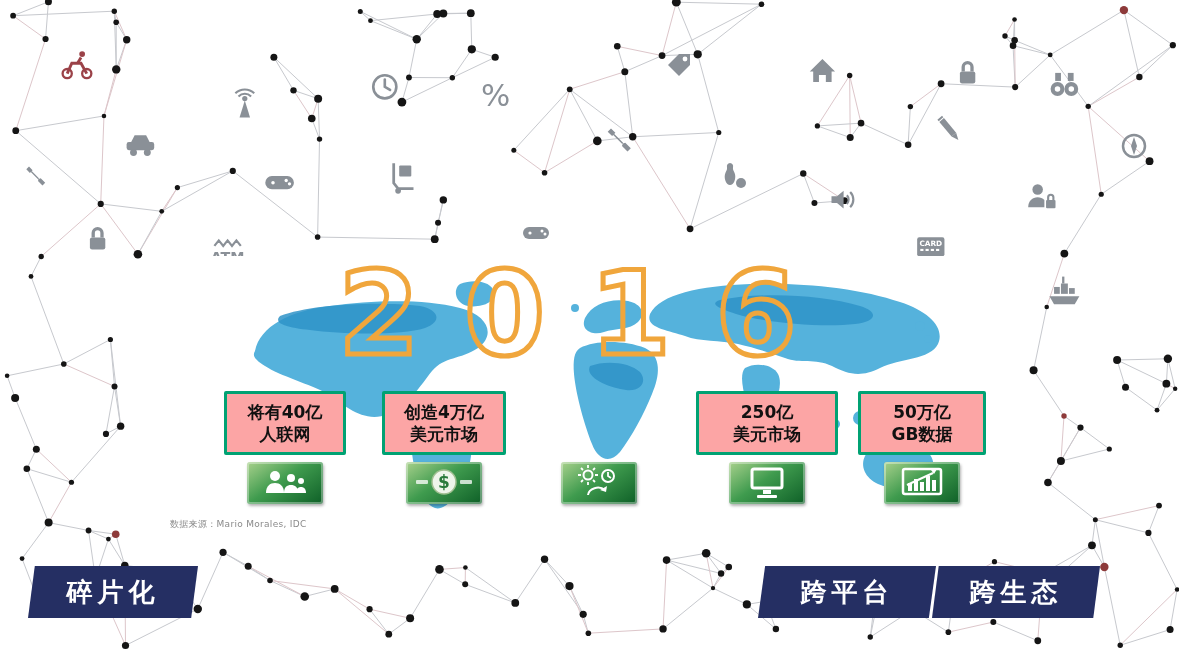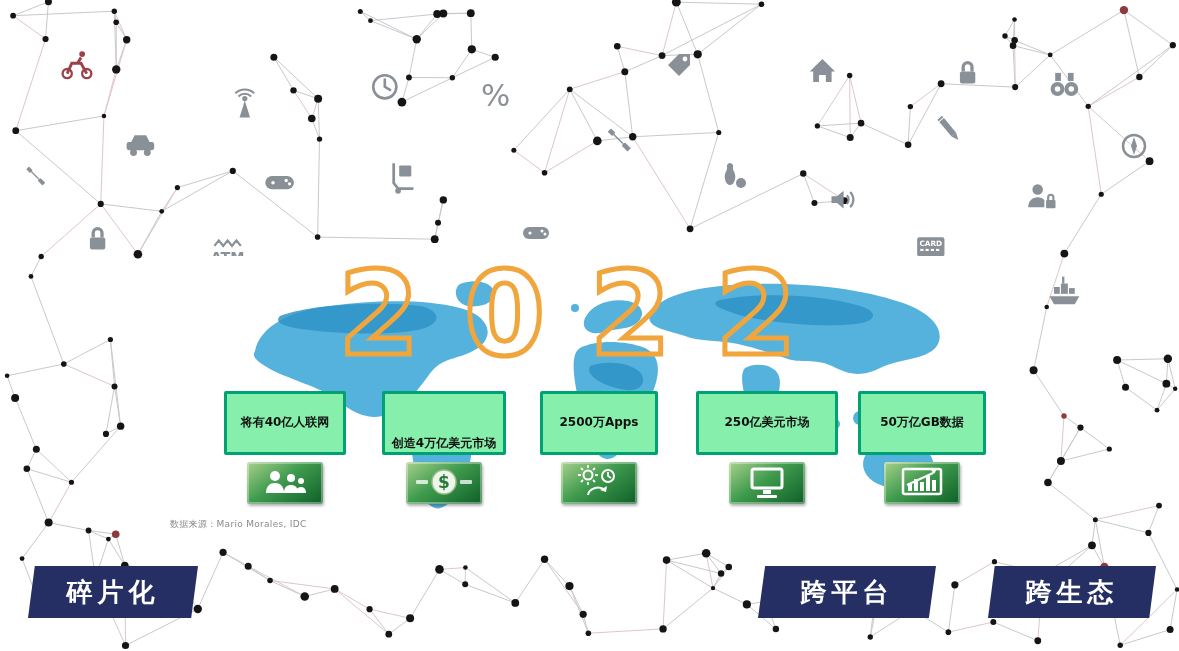--- a/index.html
+++ b/index.html
@@ -5,24 +5,24 @@
   html,body{margin:0;padding:0;background:#fff;}
   .slide{position:relative;width:1179px;height:651px;background:#fff;overflow:hidden;
          font-family:"DejaVu Sans","Liberation Sans",sans-serif;}
   #network{position:absolute;left:0;top:0;width:1179px;height:651px;z-index:1;}
   .panel{position:absolute;left:160px;top:256px;width:856px;height:288px;background:#fff;z-index:2;}
   .map{position:absolute;left:0;top:0;width:856px;height:288px;}
   .year{position:absolute;left:300px;top:250px;width:580px;text-align:center;z-index:3;
         font-size:116px;font-weight:700;line-height:1.1;letter-spacing:45px;
         color:transparent;-webkit-text-stroke:5px var(--orange,#f0a63c);}
   @supports not (-webkit-text-stroke: 1px #000){ .year{color:var(--orange,#f0a63c);} }
-  .stat{position:absolute;top:391px;height:64px;z-index:4;background:#86efac;box-sizing:border-box;
+  .stat{position:absolute;top:391px;height:64px;z-index:4;background:#fca5a5;box-sizing:border-box;
         border:3px solid var(--green,#00a273);border-radius:2px;
-        display:flex;flex-direction:row;justify-content:center;align-items:center;
-        font-weight:700;font-size:12px;line-height:1.3;color:#111;}
+        display:flex;flex-direction:column;justify-content:center;align-items:center;
+        font-weight:700;font-size:17px;line-height:1.3;color:#111;}
   .tile{position:absolute;top:462px;width:76px;height:42px;z-index:4;border-radius:3px;
         background:linear-gradient(145deg,#a8d18c 0%,#3f9b4e 45%,#0e5f27 100%);
         box-shadow:inset 0 0 0 2px rgba(255,255,255,.35),1px 2px 3px rgba(0,0,0,.3);}
   .tile svg{display:block;width:76px;height:42px;}
   .source{position:absolute;left:170px;top:518px;z-index:4;font-size:9px;color:#8a8a8a;letter-spacing:.3px;}
   .banner{position:absolute;top:566px;height:52px;z-index:5;background:var(--navy,#252f63);
           color:#ffffff;display:flex;align-items:center;justify-content:center;
           font-size:26px;font-weight:700;letter-spacing:5px;
           clip-path:polygon(4% 0,100% 0,96% 100%,0 100%);}
 </style>
@@ -560,33 +560,29 @@
           <circle cx="415" cy="52" r="4"></circle>
       </g>
       <g fill="#2f93c8" opacity="0.85">
         <path d="M120,60 C150,48 220,45 260,50 C280,54 282,66 265,72 C240,80 180,78 150,74 C130,72 112,68 120,60 Z"></path>
         <path d="M560,44 C600,36 660,38 700,50 C720,56 716,66 695,68 C660,72 602,66 576,58 C560,53 548,48 560,44 Z"></path>
         <path d="M430,110 C445,104 470,106 480,116 C488,126 480,136 466,134 C450,132 424,122 430,110 Z"></path>
       </g>
     </svg>
   </div>
 
-  <div class="year">2022</div>
+  <div class="year">2016</div>
 
   <div class="stat" style="left:224px;width:122px;">
     <div>将有40亿</div>
     <div>人联网</div>
   </div>
-  <div class="stat" style="left:382px;width:124px;align-items:flex-end;">
+  <div class="stat" style="left:382px;width:124px;">
     <div>创造4万亿</div>
     <div>美元市场</div>
-  </div>
-  <div class="stat" style="left:540px;width:118px;">
-    <div>2500万</div>
-    <div>Apps</div>
   </div>
   <div class="stat" style="left:696px;width:142px;">
     <div>250亿</div>
     <div>美元市场</div>
   </div>
   <div class="stat" style="left:858px;width:128px;">
     <div>50万亿</div>
     <div>GB数据</div>
   </div>
 
@@ -636,15 +632,15 @@
       <rect x="48" y="18" width="4" height="11" fill="#fff"></rect>
       <path d="M23 23L49 11" stroke="#fff" stroke-width="2"></path>
         <path d="M47 8l6-1-3 5z" fill="#fff"></path>
     </svg>
   </div>
 
   <div class="source">数据来源：Mario Morales, IDC</div>
 
   <div class="banner" style="left:28px;width:170px;">碎片化</div>
   <div class="banner" style="left:758px;width:178px;text-align:right;">跨平台</div>
-  <div class="banner" style="left:988px;width:168px;">跨生态</div>
+  <div class="banner" style="left:932px;width:168px;">跨生态</div>
 
 </div>
 
 </body></html>

